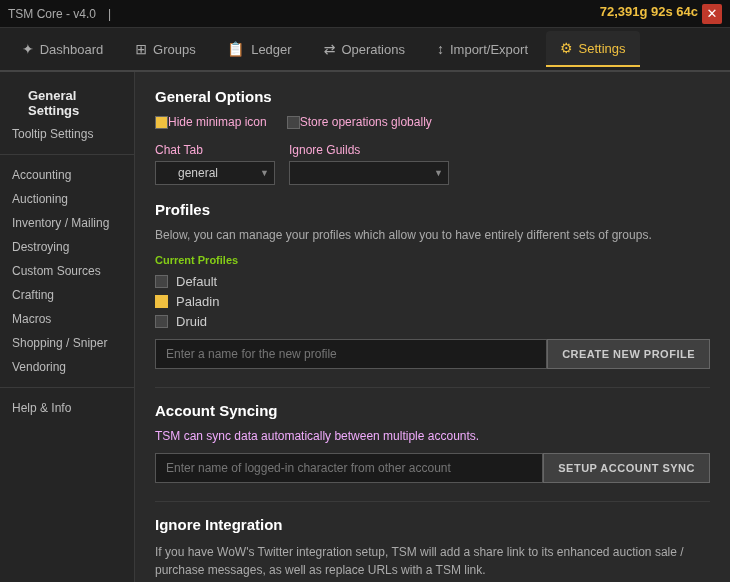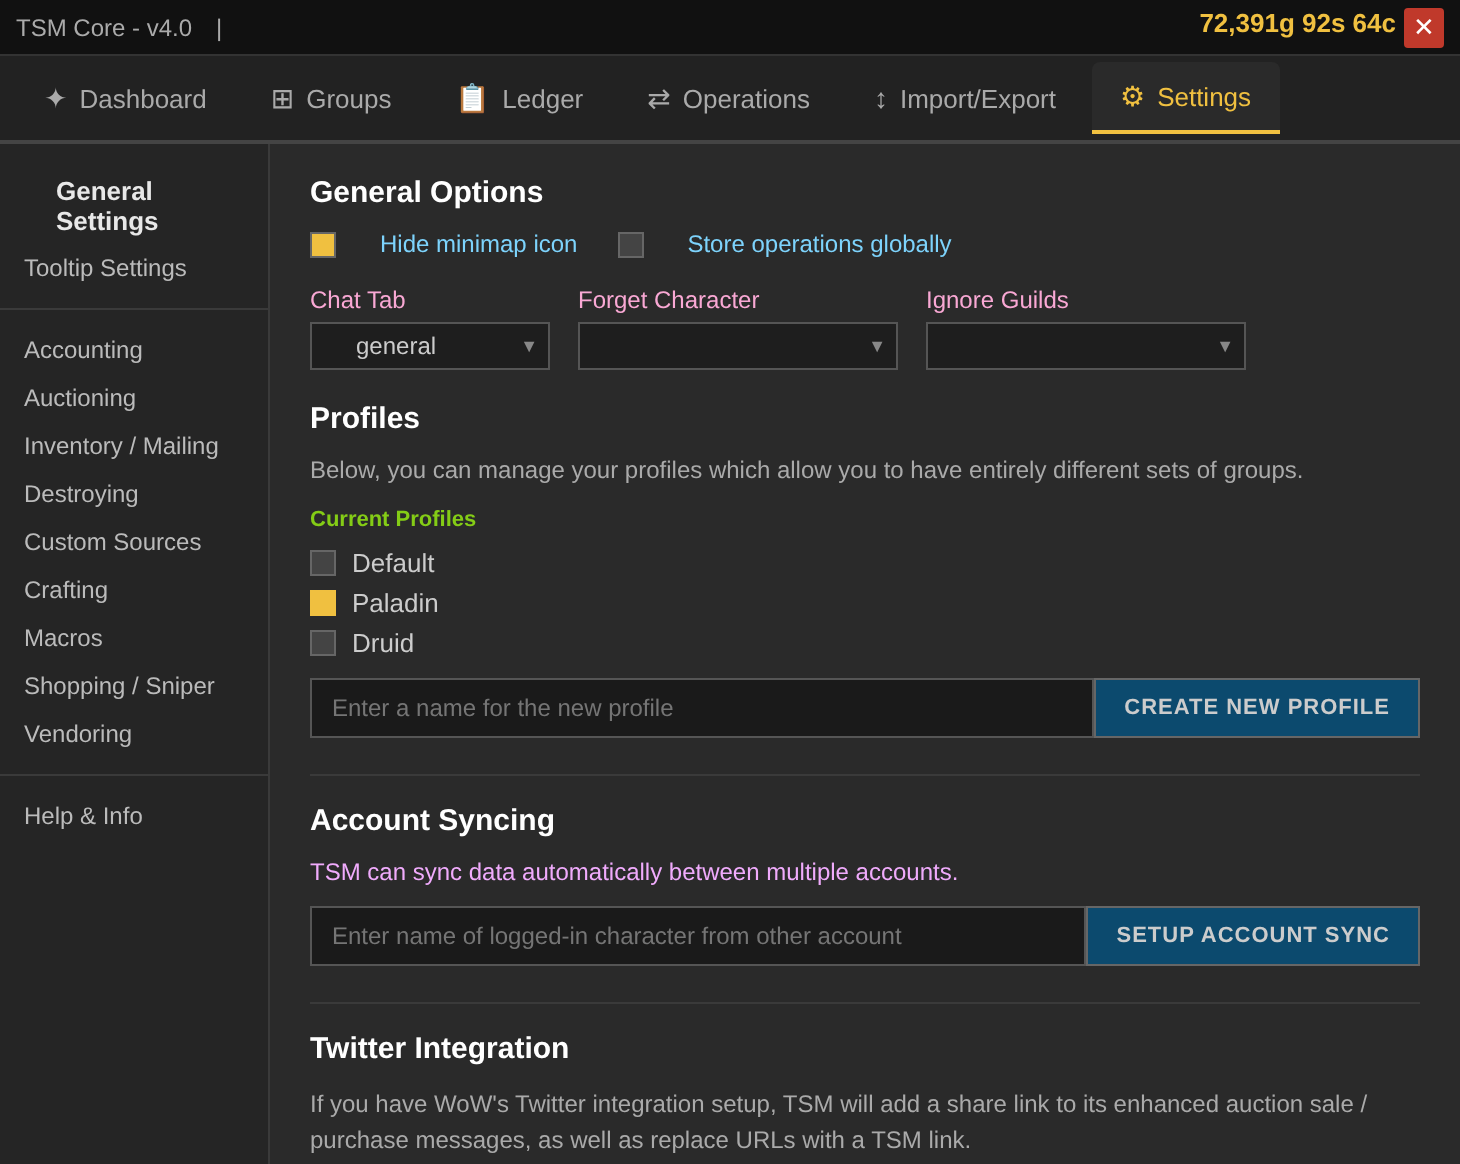--- a/index.html
+++ b/index.html
@@ -128,22 +128,22 @@
     
     .options-row {
       display: flex;
       align-items: center;
       gap: 20px;
       margin-bottom: 14px;
     }
     .checkbox-label {
       display: flex;
       align-items: center;
-      gap: 22px;
-      color: #7dd3fc;
+      gap: 0;
+      color: #f9a8d4;
       font-size: 12px;
       cursor: pointer;
     }
     .checkbox-box {
       width: 13px;
       height: 13px;
       background: #444;
       border: 1px solid #666;
       display: inline-flex;
       align-items: center;
@@ -234,21 +234,21 @@
     .text-input {
       flex: 1;
       background: #1a1a1a;
       border: 1px solid #555;
       color: #888;
       padding: 6px 10px;
       font-size: 12px;
       height: 30px;
     }
     .action-btn {
-      background: #0c4a6e;
+      background: #404040;
       border: 1px solid #666;
       color: #ccc;
       padding: 0 14px;
       height: 30px;
       cursor: pointer;
       font-size: 11px;
       font-weight: bold;
       letter-spacing: 0.5px;
       text-transform: uppercase;
       white-space: nowrap;
@@ -355,28 +355,20 @@
         <div class="form-label">Chat Tab</div>
         <div class="select-wrapper">
           <select class="form-select">
             <option>general</option>
             <option>trade</option>
             <option>default</option>
           </select>
         </div>
       </div>
       <div class="form-group">
-        <div class="form-label">Forget Character</div>
-        <div class="select-wrapper">
-          <select class="form-select" style="min-width:160px;">
-            <option value=""></option>
-          </select>
-        </div>
-      </div>
-      <div class="form-group">
         <div class="form-label">Ignore Guilds</div>
         <div class="select-wrapper">
           <select class="form-select" style="min-width:160px;">
             <option value=""></option>
           </select>
         </div>
       </div>
     </div>
 
     <div class="section-title">Profiles</div>
@@ -405,17 +397,17 @@
 
     <div class="section-title">Account Syncing</div>
     <div class="section-desc">TSM can sync data automatically between multiple accounts.</div>
     <div class="new-profile-row">
       <input type="text" class="text-input" placeholder="Enter name of logged-in character from other account" style="">
       <button class="action-btn">SETUP ACCOUNT SYNC</button>
     </div>
 
     <div class="section-divider"></div>
 
-    <div class="section-title">Twitter Integration</div>
+    <div class="section-title">Ignore Integration</div>
     <div class="twitter-desc">If you have WoW's Twitter integration setup, TSM will add a share link to its enhanced auction sale / purchase messages, as well as replace URLs with a TSM link.</div>
 
   </div>
 </div>
 
 </body></html>

